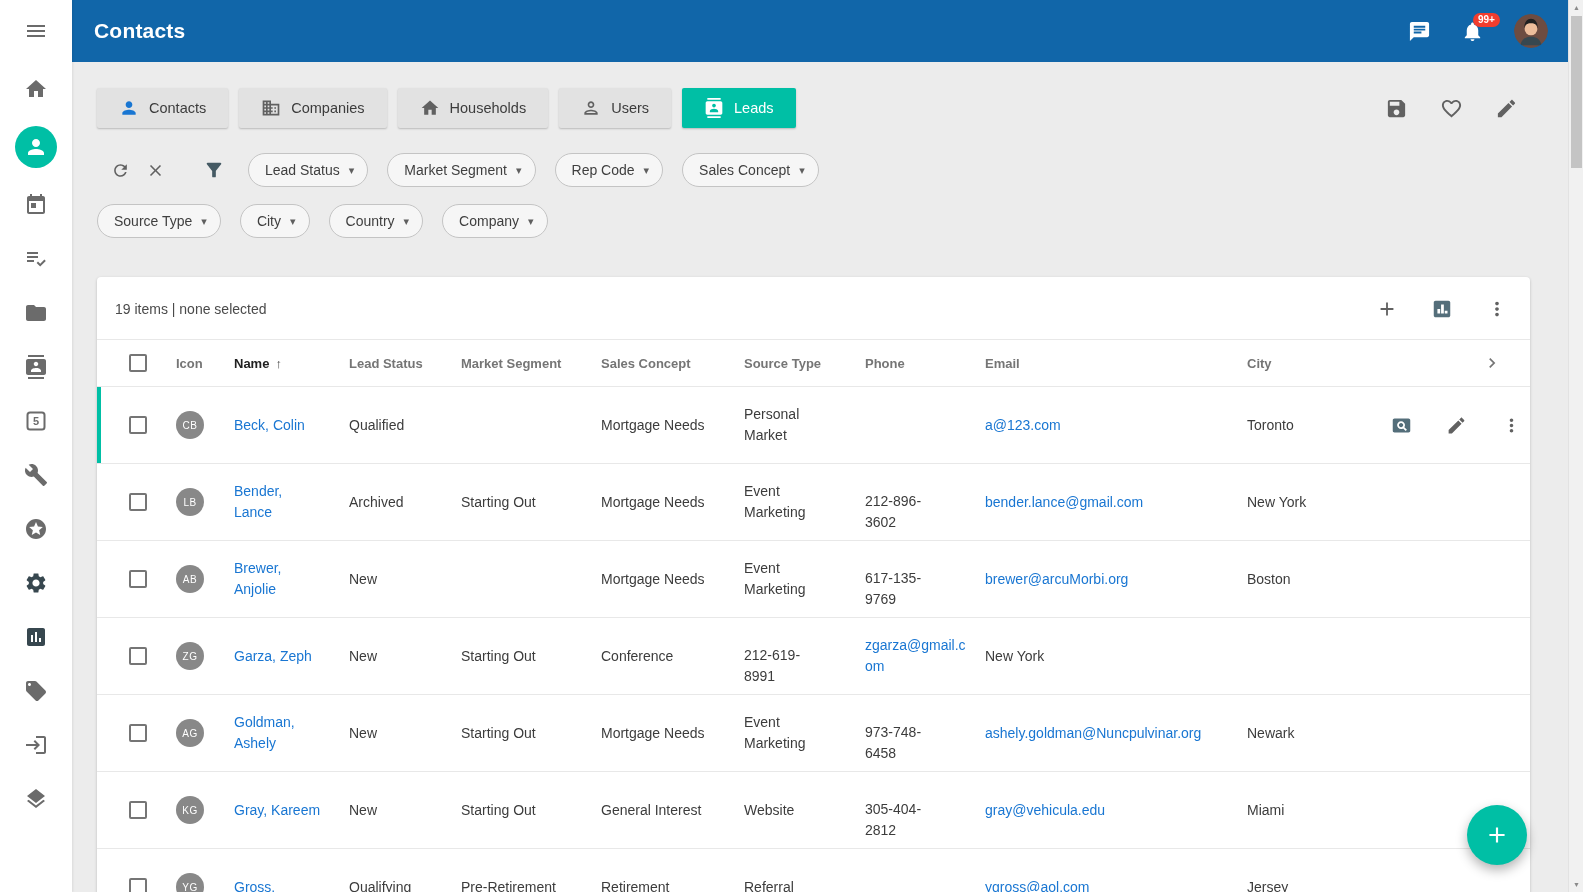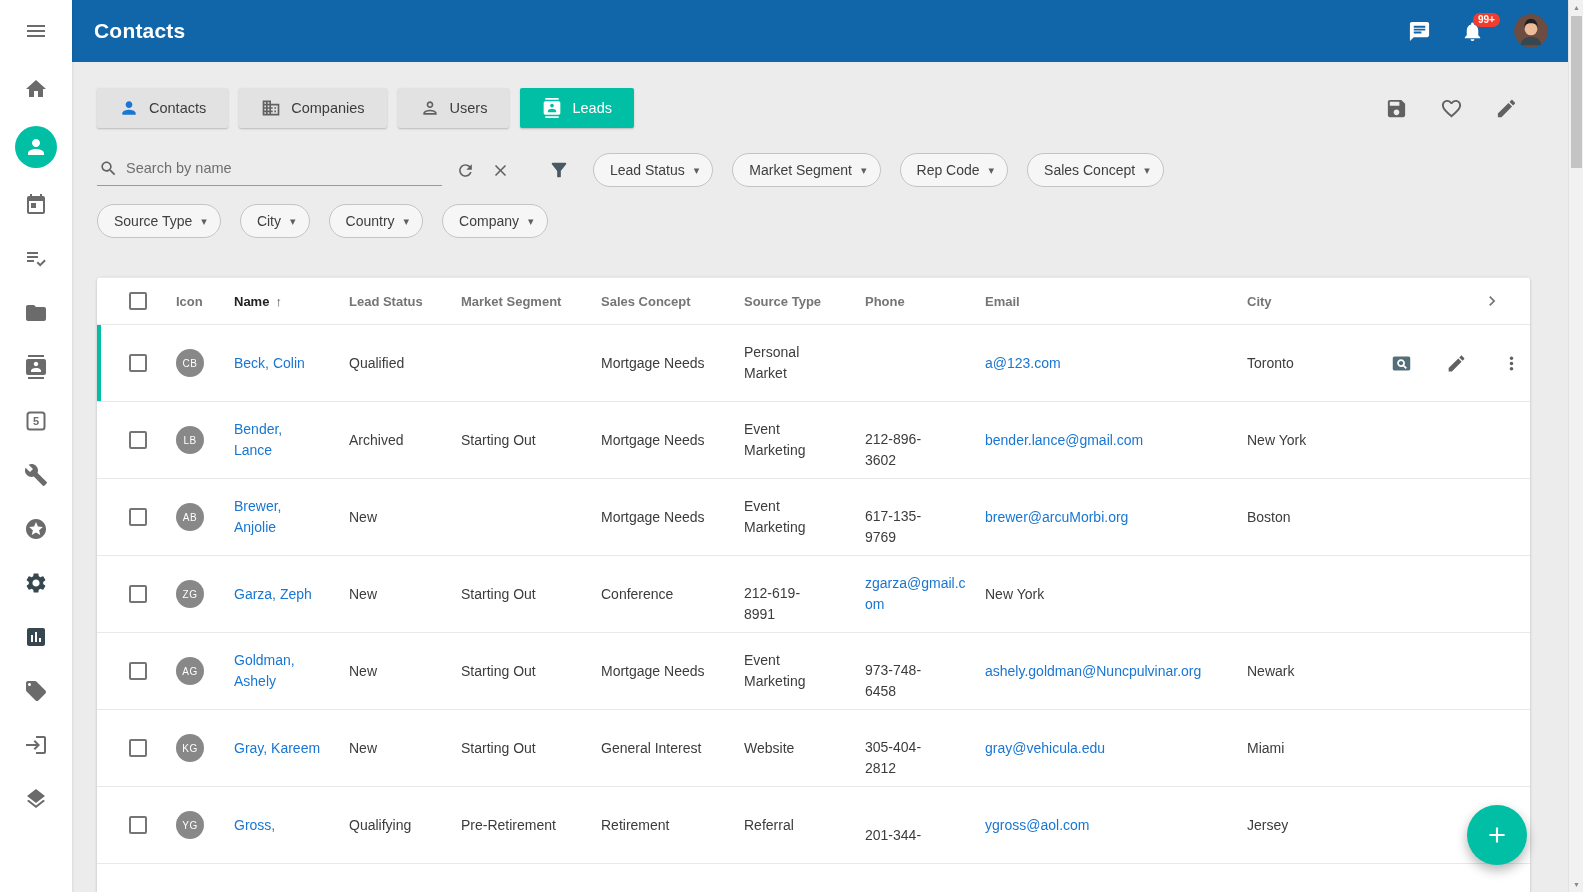--- a/index.html
+++ b/index.html
@@ -233,20 +233,26 @@
             <span>Contacts</span>
           </button>
           <button class="tab" data-active="false">
             <svg viewBox="0 0 24 24">
                 <path d="M12 7V3H2v18h20V7H12zM6 19H4v-2h2v2zm0-4H4v-2h2v2zm0-4H4V9h2v2zm0-4H4V5h2v2zm4 12H8v-2h2v2zm0-4H8v-2h2v2zm0-4H8V9h2v2zm0-4H8V5h2v2zm10 12h-8v-2h2v-2h-2v-2h2v-2h-2V9h8v10zm-2-8h-2v2h2v-2zm0 4h-2v2h2v-2z"></path>
               </svg>
             <span>Companies</span>
           </button>
           <button class="tab" data-active="false">
             <svg viewBox="0 0 24 24">
+                <path d="M10 20v-6h4v6h5v-8h3L12 3 2 12h3v8z"></path>
+              </svg>
+            <span>Households</span>
+          </button>
+          <button class="tab" data-active="false">
+            <svg viewBox="0 0 24 24">
                 <path d="M12 6c1.1 0 2 .9 2 2s-.9 2-2 2-2-.9-2-2 .9-2 2-2zm0 10c2.7 0 5.8 1.29 6 2H6c.23-.72 3.31-2 6-2zm0-12C9.79 4 8 5.79 8 8s1.79 4 4 4 4-1.79 4-4-1.79-4-4-4zm0 10c-2.67 0-8 1.34-8 4v2h16v-2c0-2.66-5.33-4-8-4z"></path>
               </svg>
             <span>Users</span>
           </button>
           <button class="tab" data-active="true">
             <svg viewBox="0 0 24 24">
                 <path d="M20 0H4v2h16V0zM4 24h16v-2H4v2zm16-20H4c-1.1 0-2 .9-2 2v12c0 1.1.9 2 2 2h16c1.1 0 2-.9 2-2V6c0-1.1-.9-2-2-2zm-8 2.75c1.24 0 2.25 1.01 2.25 2.25s-1.01 2.25-2.25 2.25S9.75 10.24 9.75 9 10.76 6.75 12 6.75zM17 17H7v-1.5c0-1.67 3.33-2.5 5-2.5s5 .83 5 2.5V17z"></path>
               </svg>
             <span>Leads</span>
           </button>
@@ -264,26 +270,20 @@
           </button>
           <button class="pa-icon">
             <svg viewBox="0 0 24 24">
                 <path d="M3 17.25V21h3.75L17.81 9.94l-3.75-3.75L3 17.25zM20.71 7.04c.39-.39.39-1.02 0-1.41l-2.34-2.34c-.39-.39-1.02-.39-1.41 0l-1.83 1.83 3.75 3.75 1.83-1.83z"></path>
               </svg>
           </button>
         </div>
       </div>
 
       <div class="filter-row1">
-        <div class="search-field">
-          <svg viewBox="0 0 24 24">
-              <path d="M15.5 14h-.79l-.28-.27C15.41 12.59 16 11.11 16 9.5 16 5.91 13.09 3 9.5 3S3 5.91 3 9.5 5.91 16 9.5 16c1.61 0 3.09-.59 4.23-1.57l.27.28v.79l5 4.99L20.49 19l-4.99-5zm-6 0C7.01 14 5 11.99 5 9.5S7.01 5 9.5 5 14 7.01 14 9.5 11.99 14 9.5 14z"></path>
-            </svg>
-          <input type="text" placeholder="Search by name" style="">
-        </div>
         <div class="search-extra">
           <button class="mini-icon">
             <svg viewBox="0 0 24 24">
                 <path d="M17.65 6.35C16.2 4.9 14.21 4 12 4c-4.42 0-7.99 3.58-7.99 8s3.57 8 7.99 8c3.73 0 6.84-2.55 7.73-6h-2.08c-.82 2.33-3.04 4-5.65 4-3.31 0-6-2.69-6-6s2.69-6 6-6c1.66 0 3.14.69 4.22 1.78L13 11h7V4l-2.35 2.35z"></path>
               </svg>
           </button>
           <button class="mini-icon">
             <svg viewBox="0 0 24 24">
                 <path d="M19 6.41 17.59 5 12 10.59 6.41 5 5 6.41 10.59 12 5 17.59 6.41 19 12 13.41 17.59 19 19 17.59 13.41 12 19 6.41z"></path>
               </svg>
@@ -337,20 +337,40 @@
             </span>
 
             <span class="chip chip-outline">
               <span>Company</span>
               <span class="chip-caret">▾</span>
             </span>
           </div>
       </div>
 
       <div class="card">
+        <div class="card-header">
+          <span class="summary">19 items | none selected</span>
+          <div class="card-header-actions">
+            <button class="ch-icon">
+              <svg viewBox="0 0 24 24">
+                  <path d="M19 13h-6v6h-2v-6H5v-2h6V5h2v6h6v2z"></path>
+                </svg>
+            </button>
+            <button class="ch-icon slate">
+              <svg viewBox="0 0 24 24">
+                  <path d="M19 3H5c-1.1 0-2 .9-2 2v14c0 1.1.9 2 2 2h14c1.1 0 2-.9 2-2V5c0-1.1-.9-2-2-2zm-9 14H7v-5h3v5zm4 0h-3V7h3v10zm4 0h-3v-3h3v3z"></path>
+                </svg>
+            </button>
+            <button class="ch-icon">
+              <svg viewBox="0 0 24 24">
+                  <path d="M12 8c1.1 0 2-.9 2-2s-.9-2-2-2-2 .9-2 2 .9 2 2 2zm0 2c-1.1 0-2 .9-2 2s.9 2 2 2 2-.9 2-2-.9-2-2-2zm0 6c-1.1 0-2 .9-2 2s.9 2 2 2 2-.9 2-2-.9-2-2-2z"></path>
+                </svg>
+            </button>
+          </div>
+        </div>
 
         <div class="grid thead">
           <span class="cb"></span>
           <span class="th avatar-cell">Icon</span>
           <span class="th th-name">
             <span>Name</span>
             <span class="sort-arrow">↑</span>
           </span>
           <span class="th">Lead Status</span>
           <span class="th">Market Segment</span>

